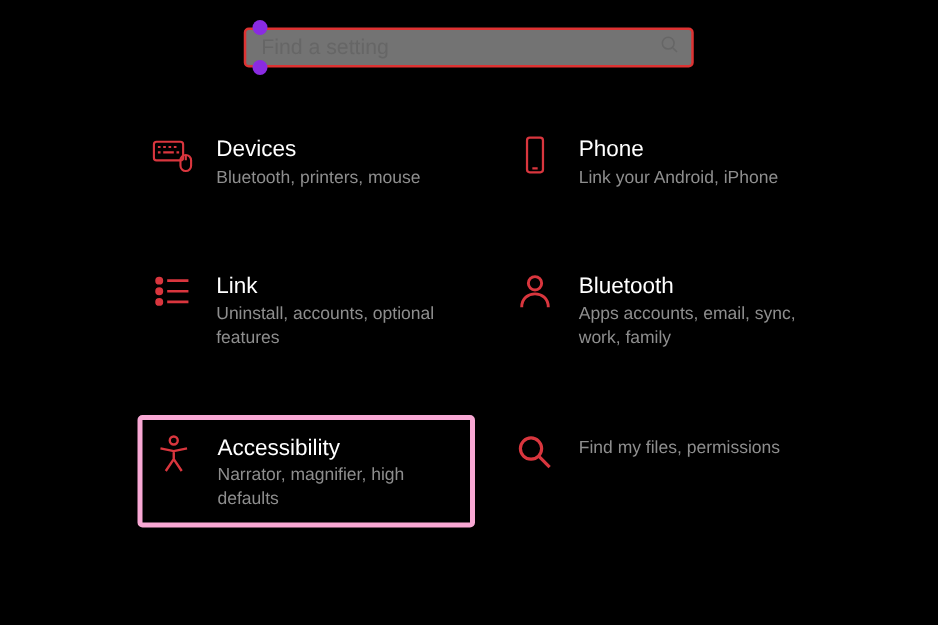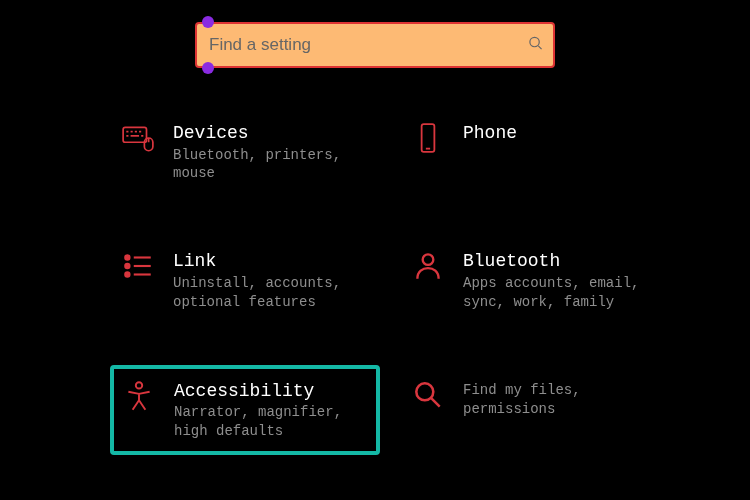--- a/index.html
+++ b/index.html
@@ -11,22 +11,22 @@
       color: #fff;
       overflow: hidden;
     }
     .search-wrap {
       width: 360px;
       margin: 22px auto 40px;
       position: relative;
     }
     .search-input {
       width: 100%;
-      height: 46px;
-      background: #fdba74;
+      height: 32px;
+      background: #737373;
       border: 2px solid #d33;
       border-radius: 4px;
       padding: 0 38px 0 12px;
       font-size: 17px;
       color: #222;
       position: relative;
       z-index: 1;
     }
     .search-input::placeholder { color: #666; }
     .search-icon {
@@ -57,32 +57,32 @@
     }
     .category {
       display: flex;
       align-items: flex-start;
       gap: 18px;
       padding: 10px 8px;
       cursor: pointer;
       border-radius: 4px;
       border: 3px solid transparent;
     }
-    .category.highlight { border: 4px solid #14b8a6; }
+    .category.highlight { border: 4px solid #f9a8d4; }
     .cat-icon {
       flex: 0 0 34px;
       width: 34px;
       height: 34px;
       color: #d9363e;
       display: flex;
       align-items: center;
       justify-content: center;
     }
     .cat-icon svg { width: 100%; height: 100%; }
-    .cat-text { flex: 1; padding-top: 2px; font-family: Liberation Mono, monospace; }
+    .cat-text { flex: 1; padding-top: 2px; }
     .cat-title {
       font-size: 18px;
       font-weight: 400;
       color: #fff;
       line-height: 1.2;
     }
     .cat-desc {
       font-size: 14px;
       color: #8e8e8e;
       line-height: 1.35;
@@ -130,20 +130,21 @@
 
   <div class="category">
     <span class="cat-icon">
       <svg viewBox="0 0 32 32" fill="none" stroke="currentColor" stroke-width="1.7">
         <rect x="10" y="3" width="12" height="26" rx="2"></rect>
         <line x1="14" y1="26" x2="18" y2="26"></line>
       </svg>
     </span>
     <div class="cat-text">
       <div class="cat-title">Phone</div>
+      <div class="cat-desc">Link your Android, iPhone</div>
     </div>
   </div>
 
   <div class="category">
     <span class="cat-icon">
       <svg viewBox="0 0 32 32" fill="none" stroke="currentColor" stroke-width="2">
         <circle cx="6" cy="8" r="2" fill="currentColor"></circle>
         <circle cx="6" cy="16" r="2" fill="currentColor"></circle>
         <circle cx="6" cy="24" r="2" fill="currentColor"></circle>
         <line x1="12" y1="8" x2="28" y2="8"></line>

